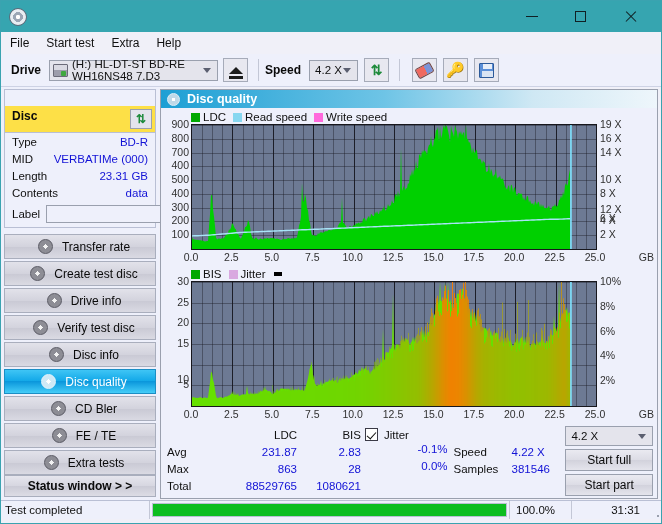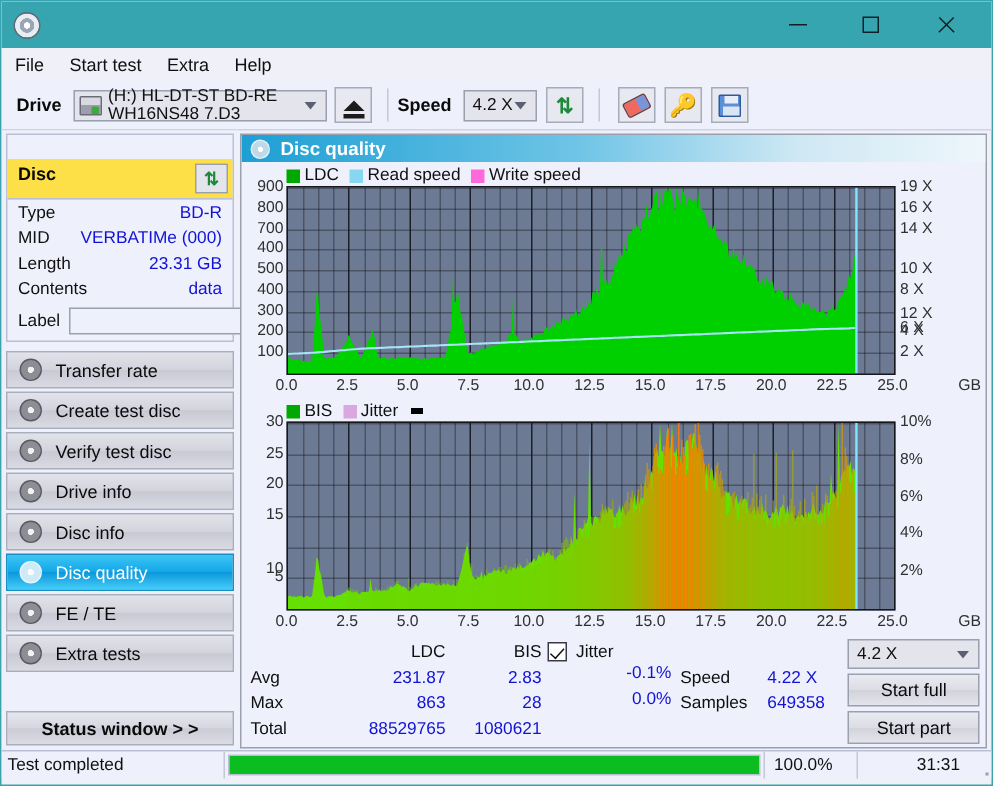--- a/index.html
+++ b/index.html
@@ -226,20 +226,21 @@
 
   #nav { margin-top: 6px; display: flex; flex-direction: column; gap: 2px; }
   .nav-btn {
     height: 25px;
     display: flex; align-items: center;
     padding-left: 8px;
     background: linear-gradient(#e2e2ea 0%, #d3d3dd 50%, #c9c9d4 51%, #dadae3 100%);
     border: 1px solid #a9aebd;
     font-size: 12px;
     color: #0a0a0a;
+    justify-content: center;
   }
   .nav-btn.active {
     background: linear-gradient(#3fc5f5 0%, #12a8e8 48%, #0b97dc 50%, #45cdf8 100%);
     border: 1px solid #1b8ec4;
     color: #ffffff;
   }
   .nav-icon {
     width: 15px; height: 15px; margin-right: 9px; flex: 0 0 auto;
     border-radius: 50%;
     background: radial-gradient(circle, #f2f2f2 0 22%, #8d8d95 24% 74%, #5c5c66 76% 100%);
@@ -499,33 +500,37 @@
         <div class="nav-btn">
           <span class="nav-icon"></span>
           <span>Transfer rate</span>
         </div>
         <div class="nav-btn">
           <span class="nav-icon"></span>
           <span>Create test disc</span>
         </div>
         <div class="nav-btn">
           <span class="nav-icon"></span>
-          <span>Verify test disc</span>
+          <span>Drive info</span>
         </div>
         <div class="nav-btn">
           <span class="nav-icon"></span>
-          <span>Drive info</span>
+          <span>Verify test disc</span>
         </div>
         <div class="nav-btn">
           <span class="nav-icon"></span>
           <span>Disc info</span>
         </div>
         <div class="nav-btn active">
           <span class="nav-icon"></span>
           <span>Disc quality</span>
+        </div>
+        <div class="nav-btn">
+          <span class="nav-icon"></span>
+          <span>CD Bler</span>
         </div>
         <div class="nav-btn">
           <span class="nav-icon"></span>
           <span>FE / TE</span>
         </div>
         <div class="nav-btn">
           <span class="nav-icon"></span>
           <span>Extra tests</span>
         </div>
       </div>
@@ -1122,21 +1127,21 @@
         </div>
 
         <div id="stats-mid">
           <div class="r"></div>
           <div class="r">
             <span class="k lbl">Speed</span>
             <span class="v">4.22 X</span>
           </div>
           <div class="r">
             <span class="k lbl">Samples</span>
-            <span class="v">649358</span>
+            <span class="v">381546</span>
           </div>
         </div>
 
         <div id="stats-right">
           <div id="speed-select">
             <span>4.2 X</span>
             <span class="caret"></span>
           </div>
           <div class="action-btn">Start full</div>
           <div class="action-btn">Start part</div>

